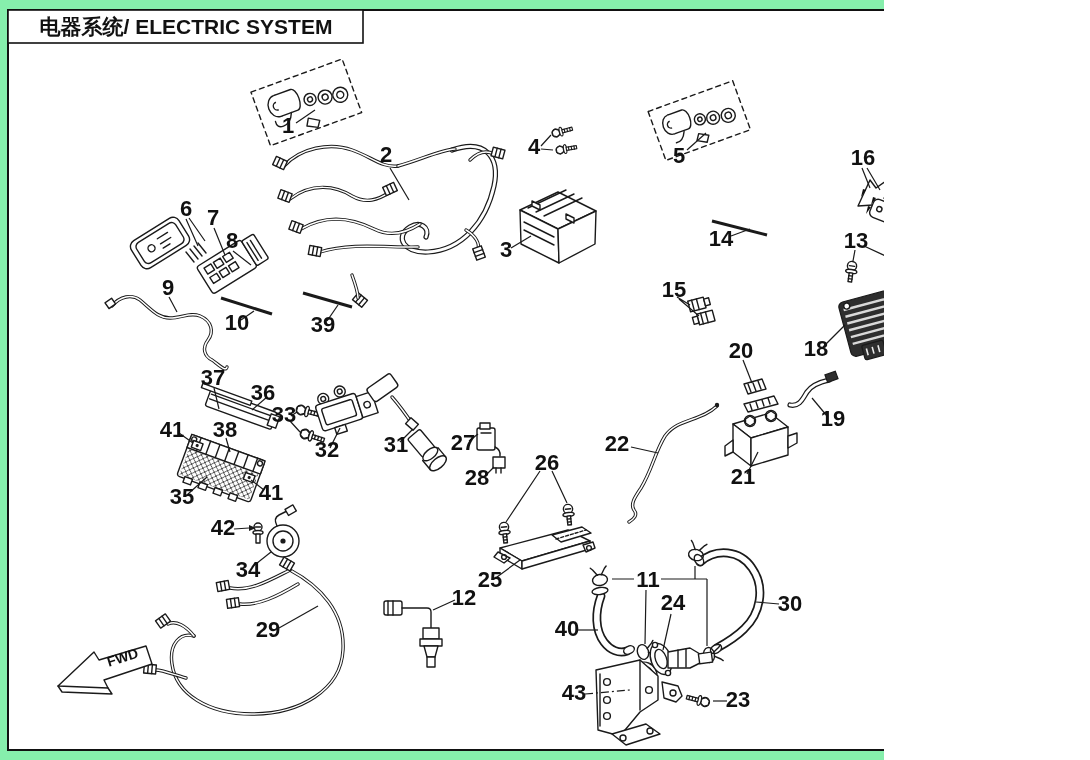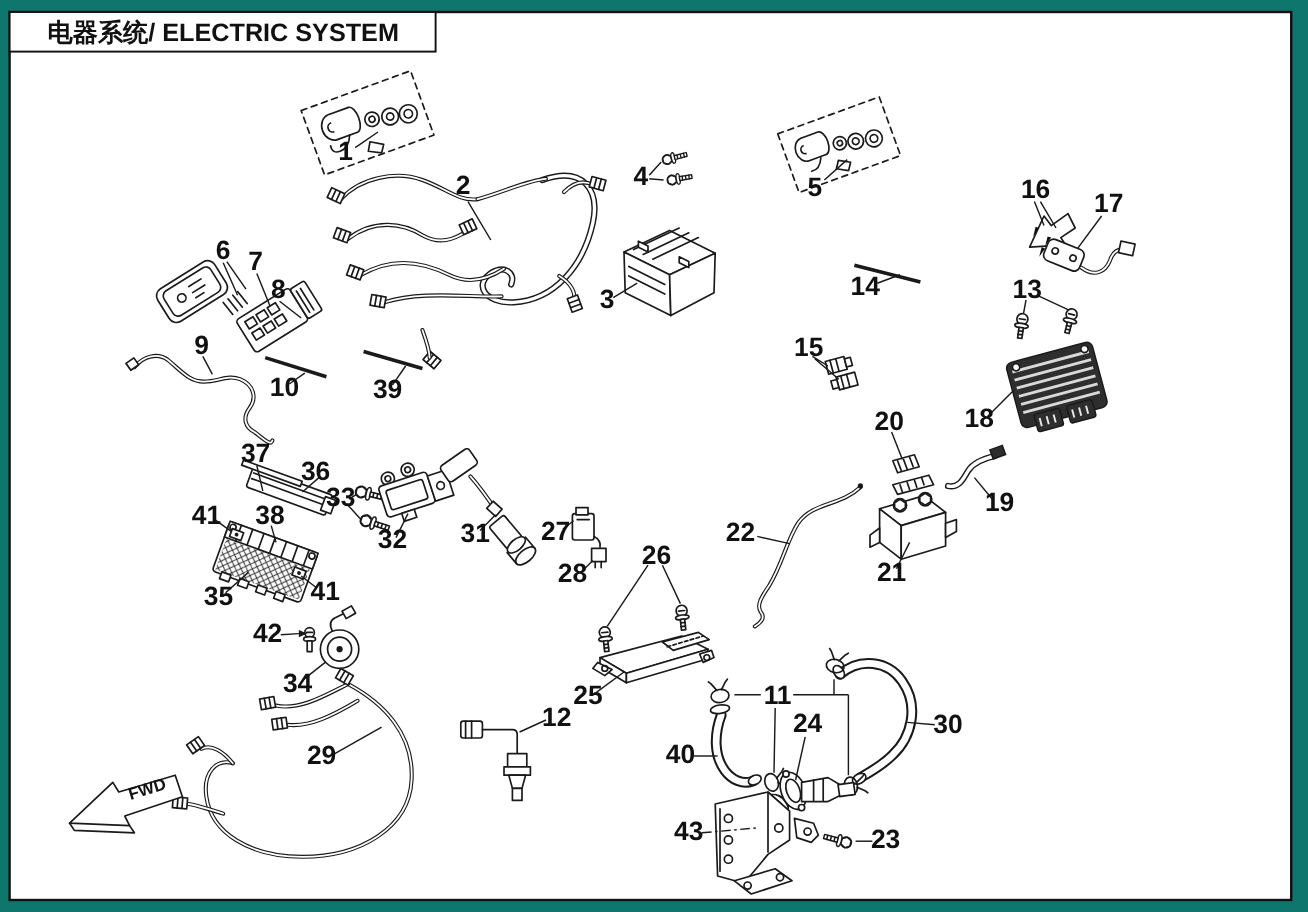--- a/index.html
+++ b/index.html
@@ -1,16 +1,16 @@
 <!DOCTYPE html>
 <html><head>
 <meta charset="utf-8">
 <style>
   html,body{margin:0;padding:0;background:#fff;}
-  .page{position:relative;width:1090px;height:760px;background:#0f766e;overflow:hidden;
+  .page{position:relative;width:884px;height:760px;background:#86efac;overflow:hidden;
         font-family:"Liberation Sans",sans-serif;}
   svg{position:absolute;inset:0;}
   .ln{fill:none;stroke:#1a1a1a;stroke-width:1.4;stroke-linecap:round;stroke-linejoin:round;}
   .fw{fill:#fff;stroke:#1a1a1a;stroke-width:1.4;stroke-linejoin:round;}
   .dk{fill:#2e2e2e;stroke:#1a1a1a;stroke-width:1.2;}
   .tube-o{fill:none;stroke:#1a1a1a;stroke-width:5.2;stroke-linecap:round;}
   .tube-i{fill:none;stroke:#fff;stroke-width:2.8;stroke-linecap:round;}
   .wire-o{fill:none;stroke:#1a1a1a;stroke-width:3.4;stroke-linecap:round;}
   .wire-i{fill:none;stroke:#fff;stroke-width:1.5;stroke-linecap:round;}
   .hose-o{fill:none;stroke:#1a1a1a;stroke-width:9;stroke-linecap:round;}

